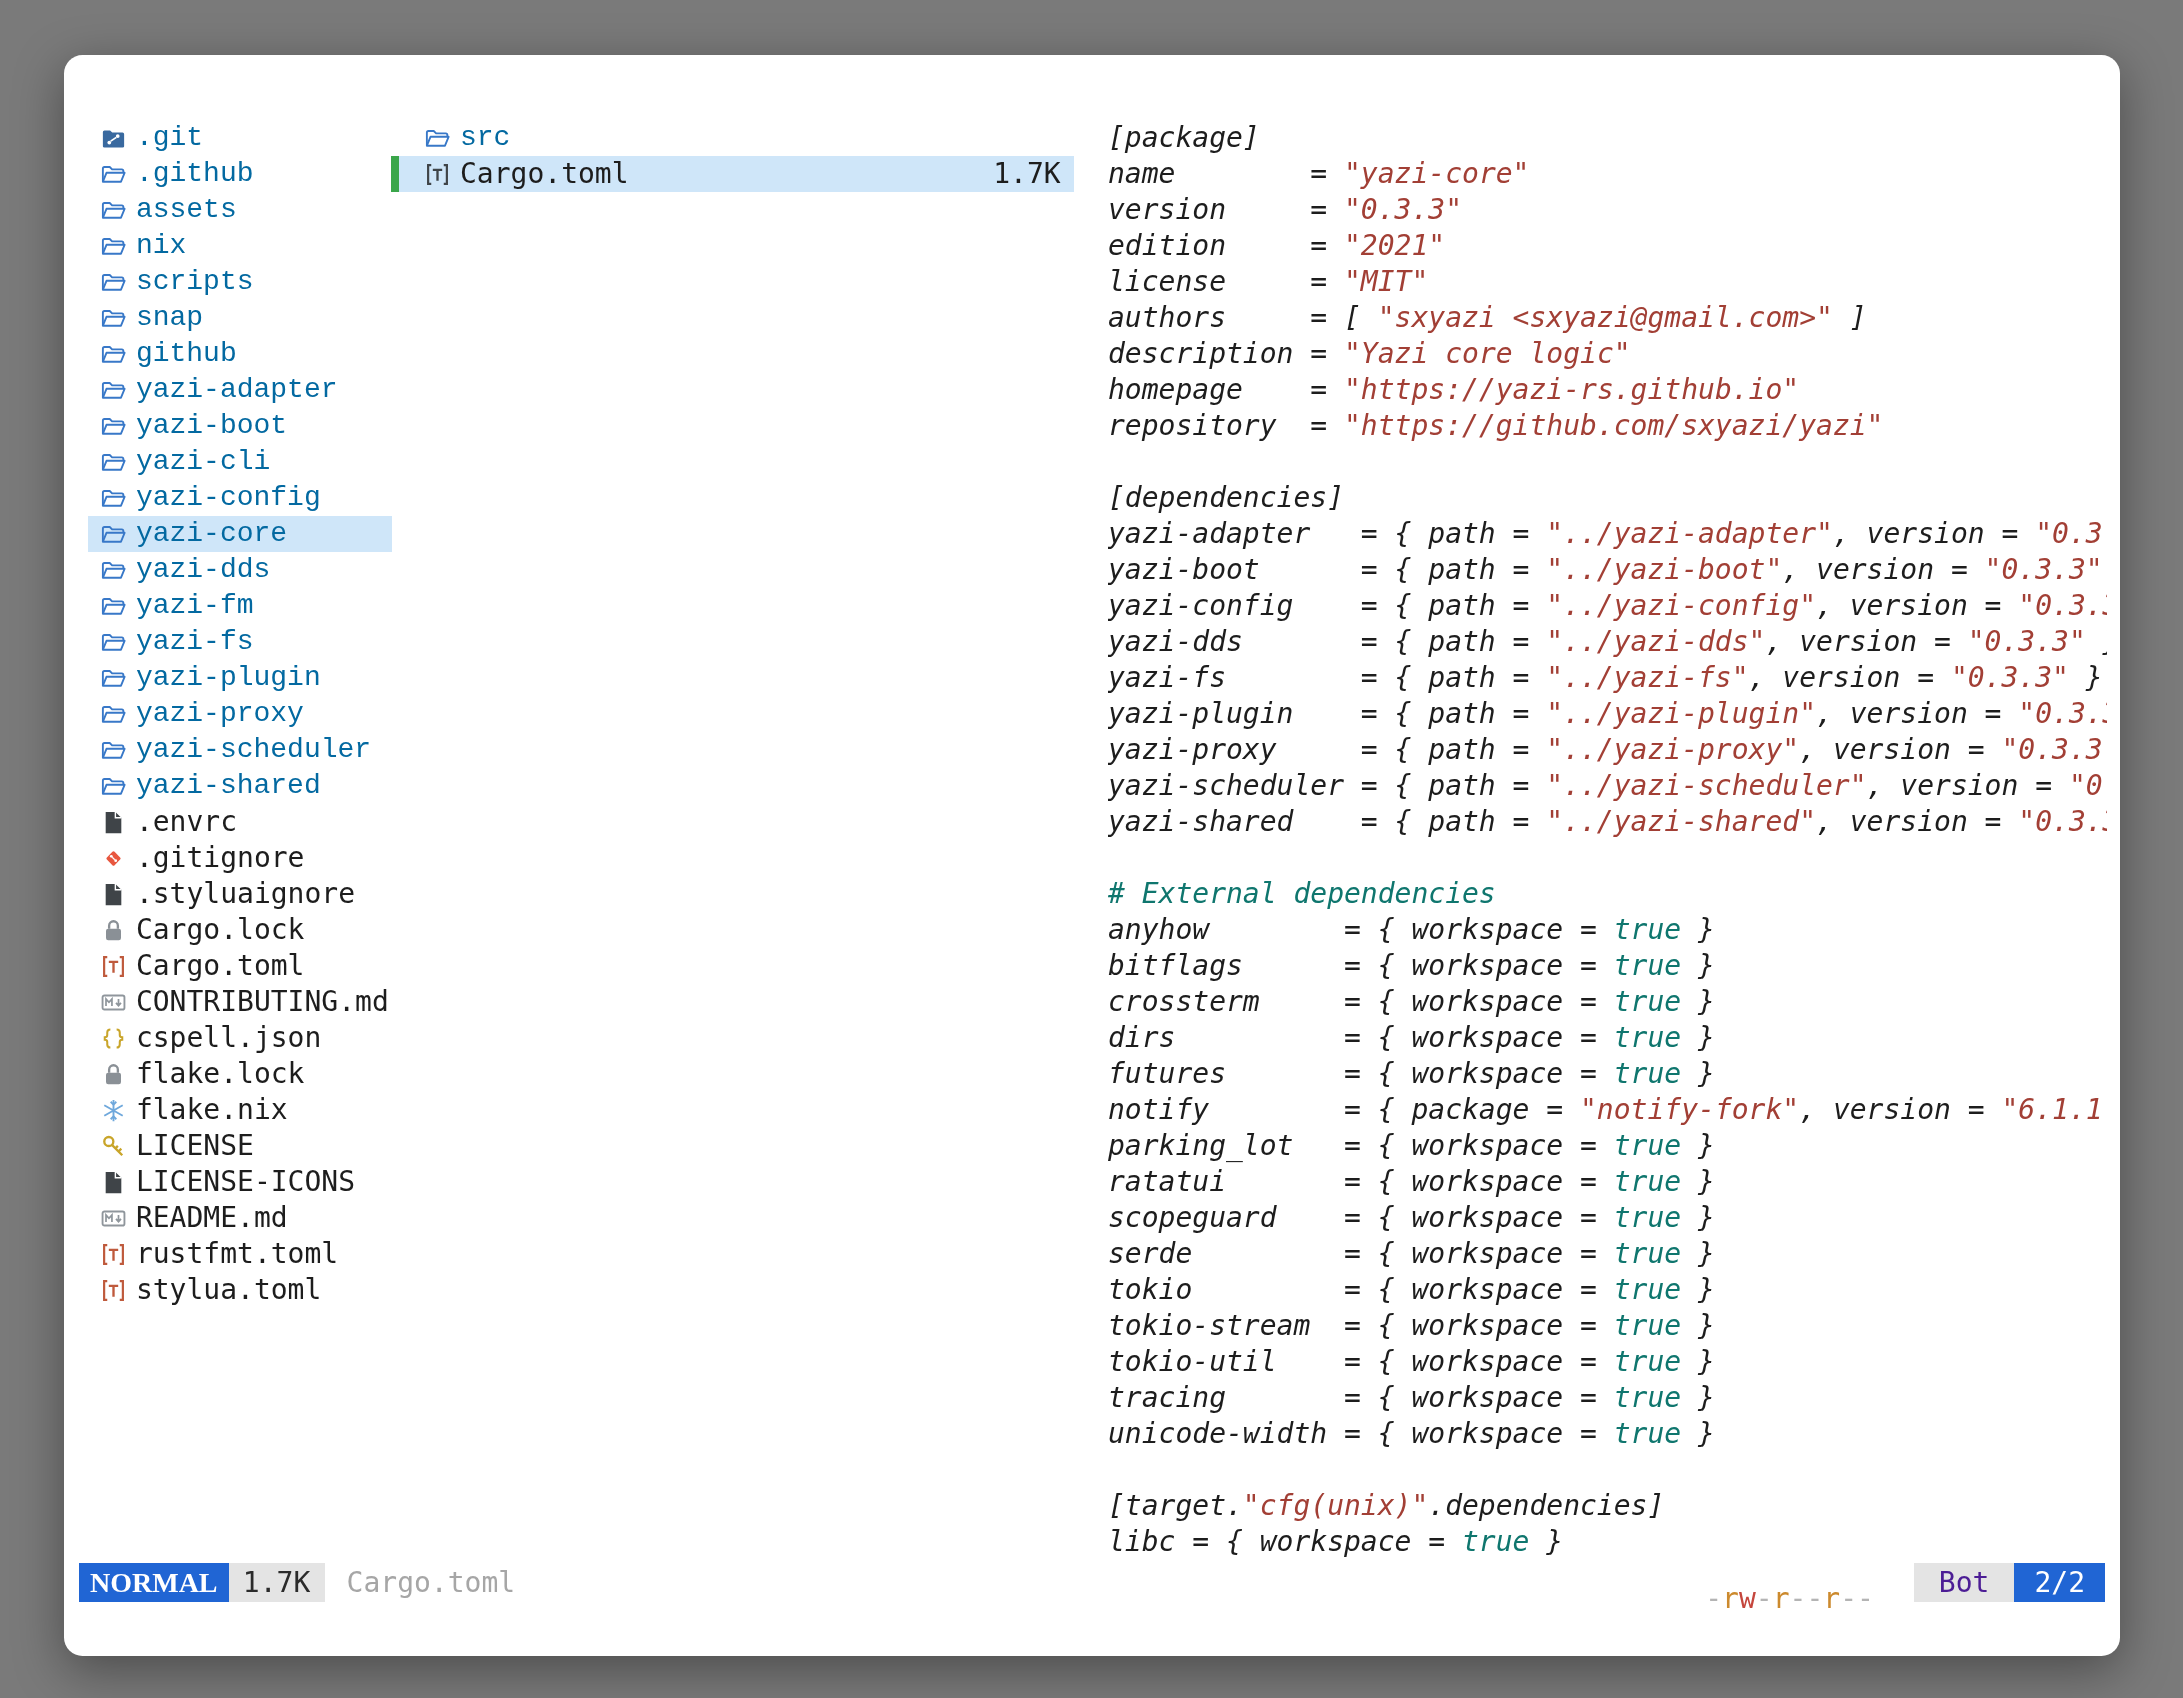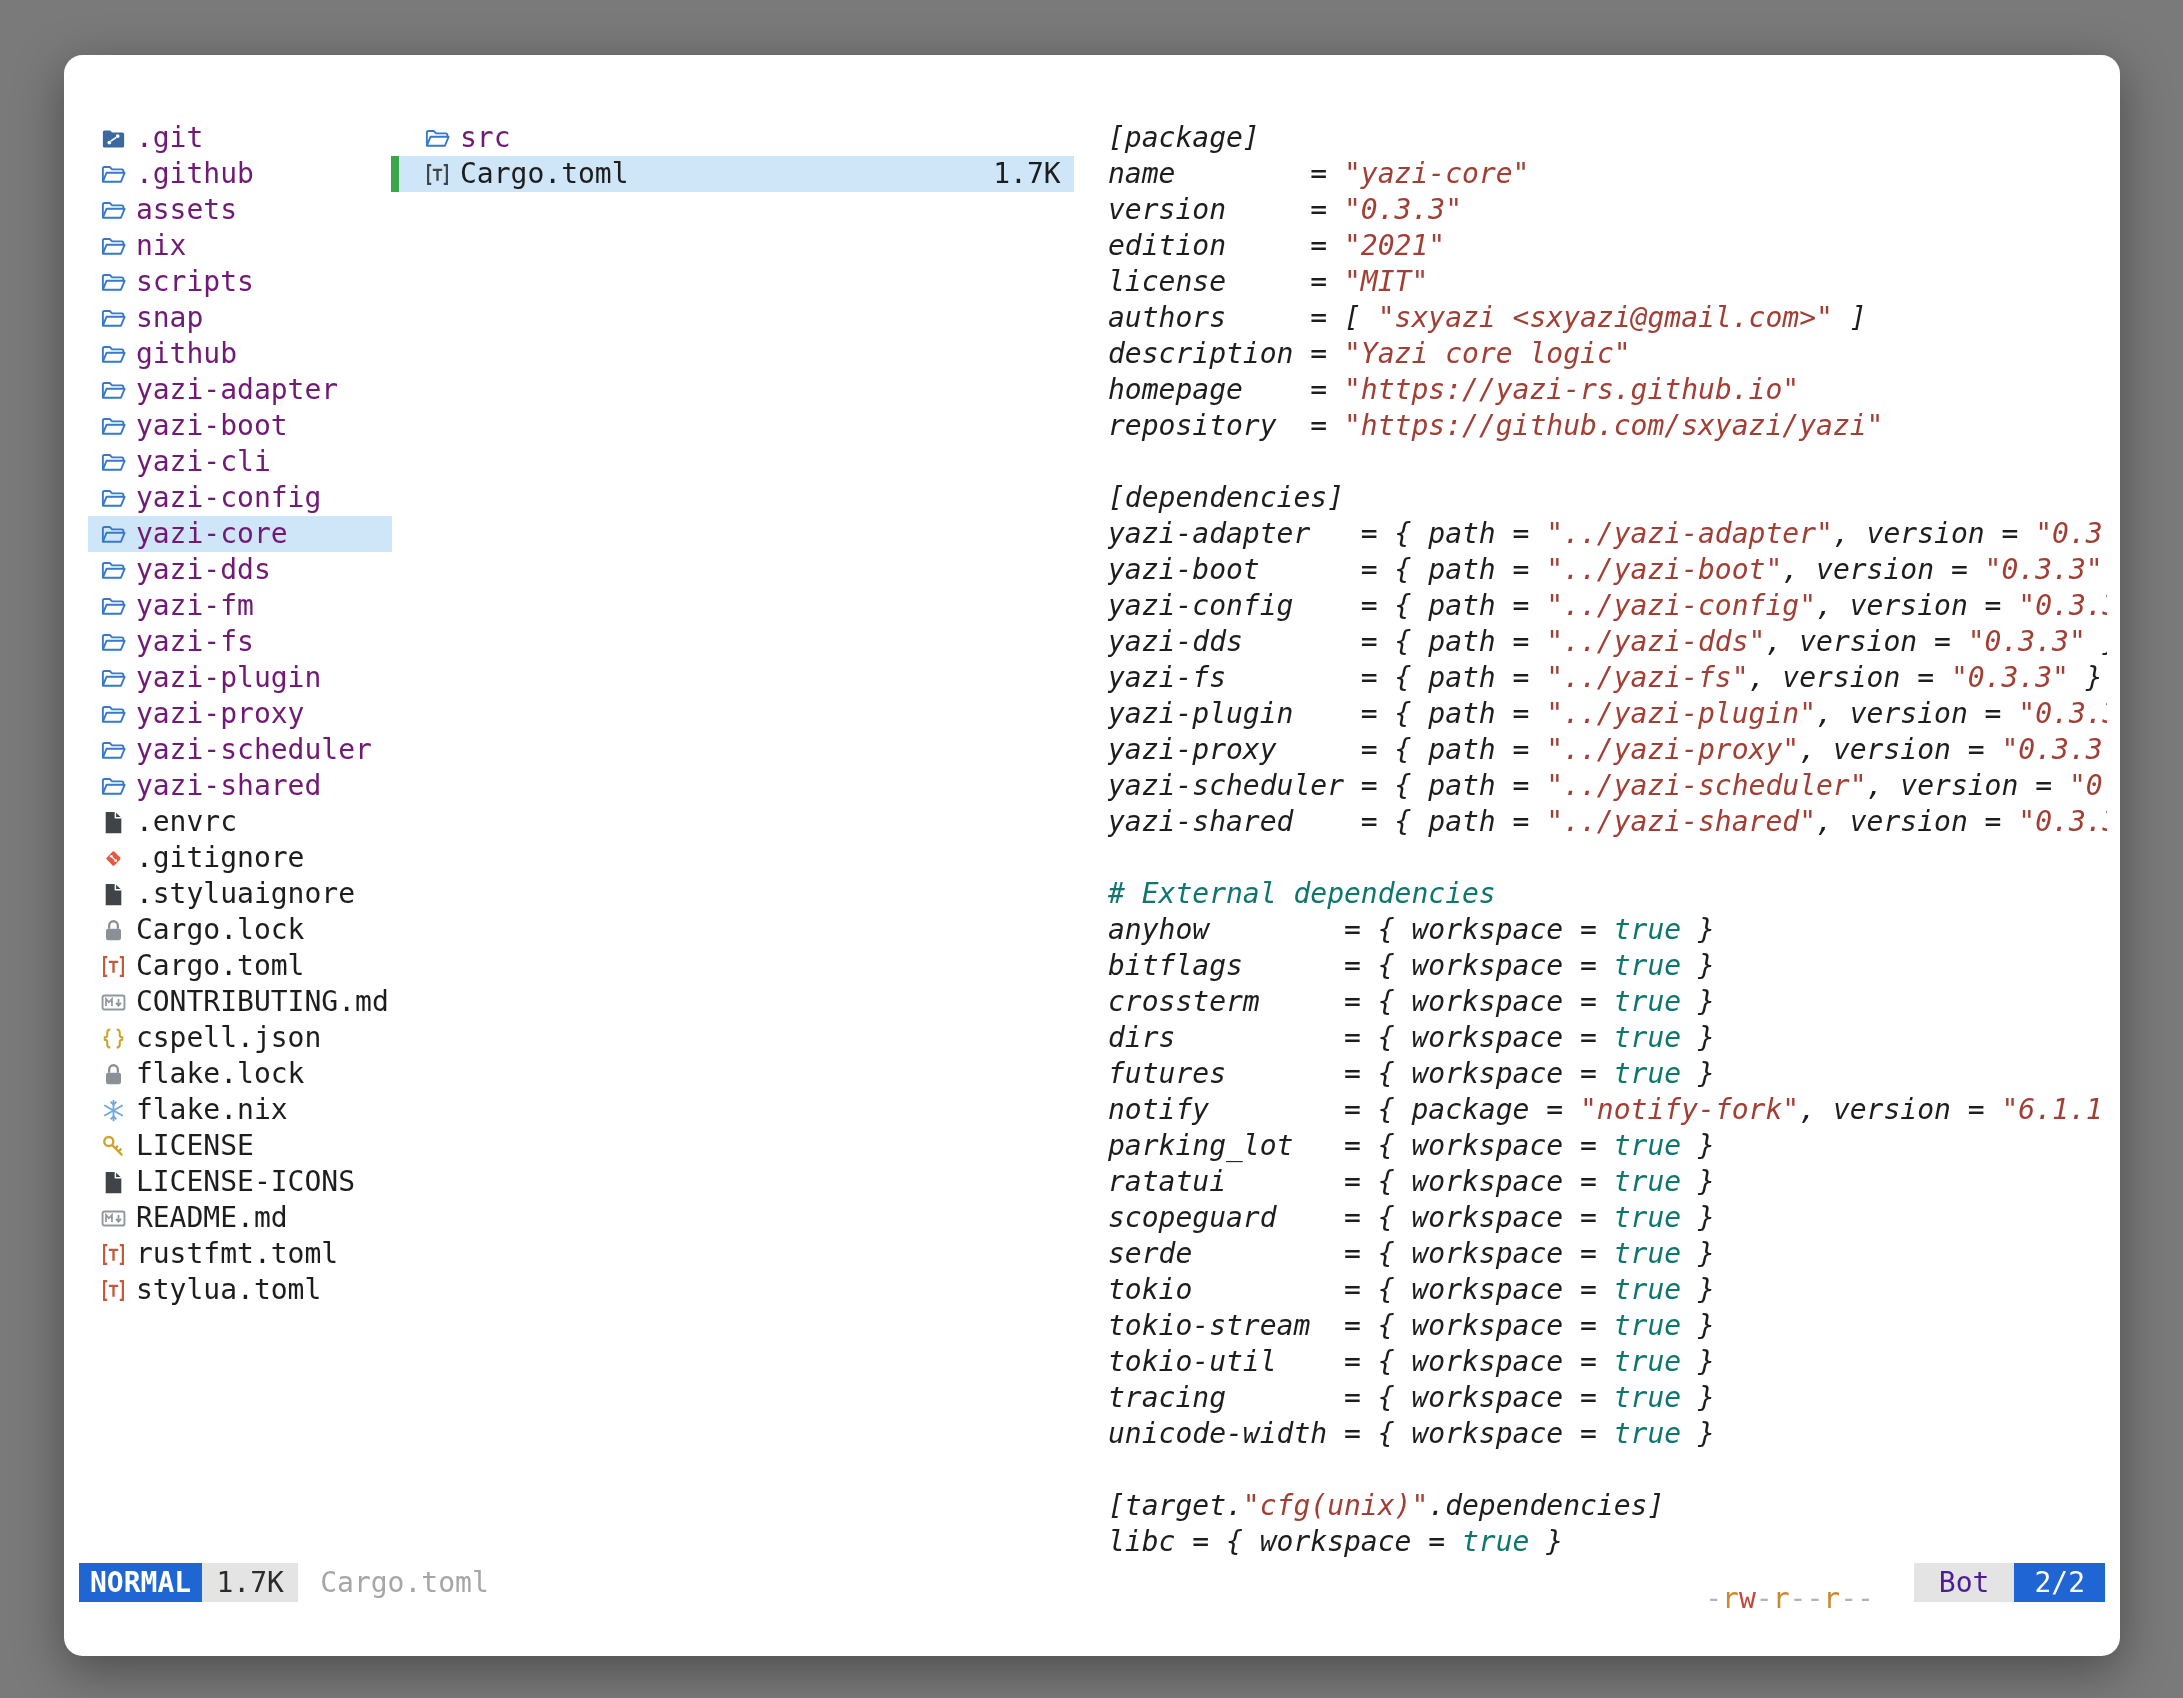--- a/index.html
+++ b/index.html
@@ -15,38 +15,38 @@
   .pane { position:absolute; top:65px; font-size:28px; line-height:36px; color:#1d1d1d; }
   .pane-parent  { left:23.5px;  width:304px; }
   .pane-current { left:327px; width:683px; }
   .pane-preview { left:1044px; right:13.4px; height:1455px; overflow:hidden; white-space:pre;font-style:italic; }
 
   .row { display:flex; align-items:center; height:36px; padding:0 8.4px 0 13.4px; position:relative; }
   .pane-current .row { padding:0 13.4px 0 34px;text-align:right; }
   .row.sel { background:#cfe6f9; }
   .icon { width:25px; height:25px; flex:0 0 25px; margin-right:10px; }
   .label { white-space:pre; }
-  .kind-dir  .label { color:#701a75; }
+  .kind-dir  .label { color:#0369a1;font-family:Liberation Mono, monospace; }
   .kind-file .label { color:#1d1d1d; }
   .size { margin-left:auto; padding-left:17px; color:#1d1d1d; }
   .cursor-bar { position:absolute; left:0; top:0; bottom:0; width:8.4px; background:#3aa64a; }
 
   .pline { height:36px; white-space:pre; }
   .tok-p { color:#1d1d1d; }
   .tok-s { color:#a23f35; }
   .tok-b { color:#0f766e; }
   .tok-c { color:#0f766e; }
 
   .status-bar {
     position:absolute; left:15px; right:15px; bottom:54px; height:39px;
     display:flex; justify-content:space-between; align-items:center; font-size:28px;
   }
   .status-left, .status-right { display:flex; align-items:center; height:39px; }
   .badge { display:flex; align-items:center; height:39px; }
-  .badge-mode    { background:#2065d4; color:#ffffff; font-weight:bold; padding:0 11px; }
+  .badge-mode    { background:#2065d4; color:#ffffff; font-weight:bold; padding:0 11px;font-family:Liberation Serif, serif; }
   .badge-size    { background:#e4e4e4; color:#2b2b2b; padding:0 14.3px; }
   .status-filename { color:#a6a6a6; margin-left:22px; }
   .perms { margin-right:40px; white-space:pre;margin-top:31px; }
   .perm-dim { color:#b4b4b4; }
   .perm-r   { color:#cc8a2e; }
   .perm-w   { color:#c5463d; }
   .badge-pos     { background:#e4e4e4; color:#4c1d95; padding:0 25px; }
   .badge-counter { background:#2065d4; color:#ffffff; font-weight:normal; padding:0 20px; }
 
   .ic-folder     { color:#3878c8; }

